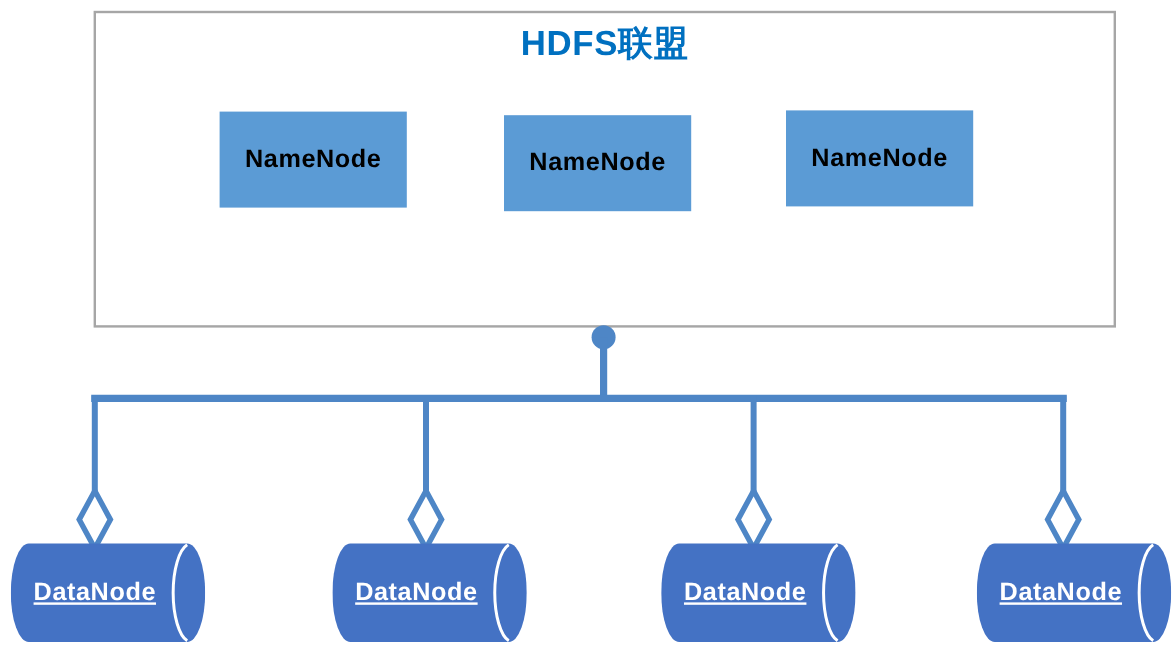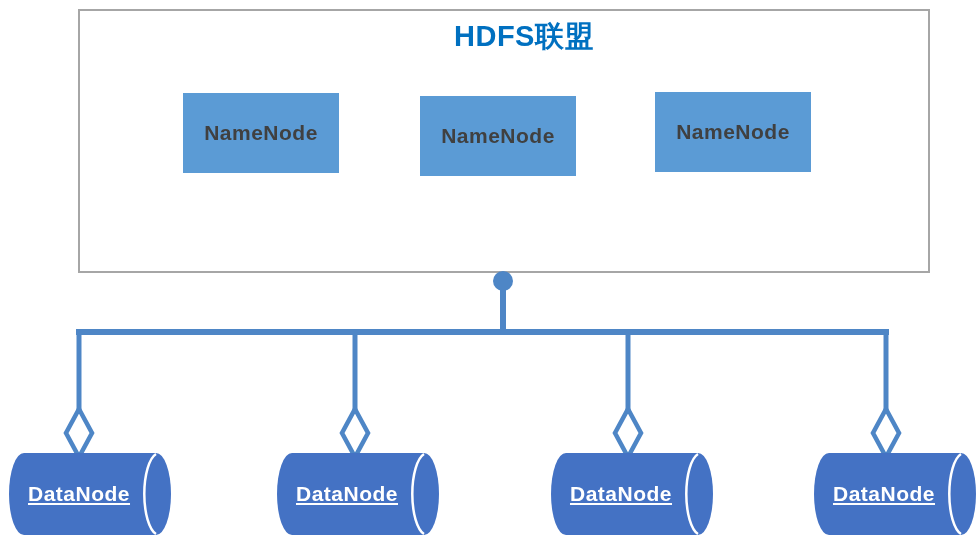--- a/index.html
+++ b/index.html
@@ -29,29 +29,28 @@
   .diagram-title {
     position: absolute;
     left: 0;
     top: 6px;
     width: 100%;
     text-align: center;
     font-size: 29px;
     font-weight: bold;
     color: #0070C0;
     letter-spacing: 0.5px;
-    margin-left: 20px;
   }
   
   .namenode {
     position: absolute;
     width: 156px;
     height: 80px;
     background: #5B9BD5;
-    color: #404040;
+    color: #000000;
     font-size: 21px;
     font-weight: bold;
     display: flex;
     align-items: center;
     justify-content: center;
     letter-spacing: 0.5px;
   }
   #namenode-1 { left: 183px; top: 93px; }
   #namenode-2 { left: 420px; top: 96px; }
   #namenode-3 { left: 655px; top: 92px; }

